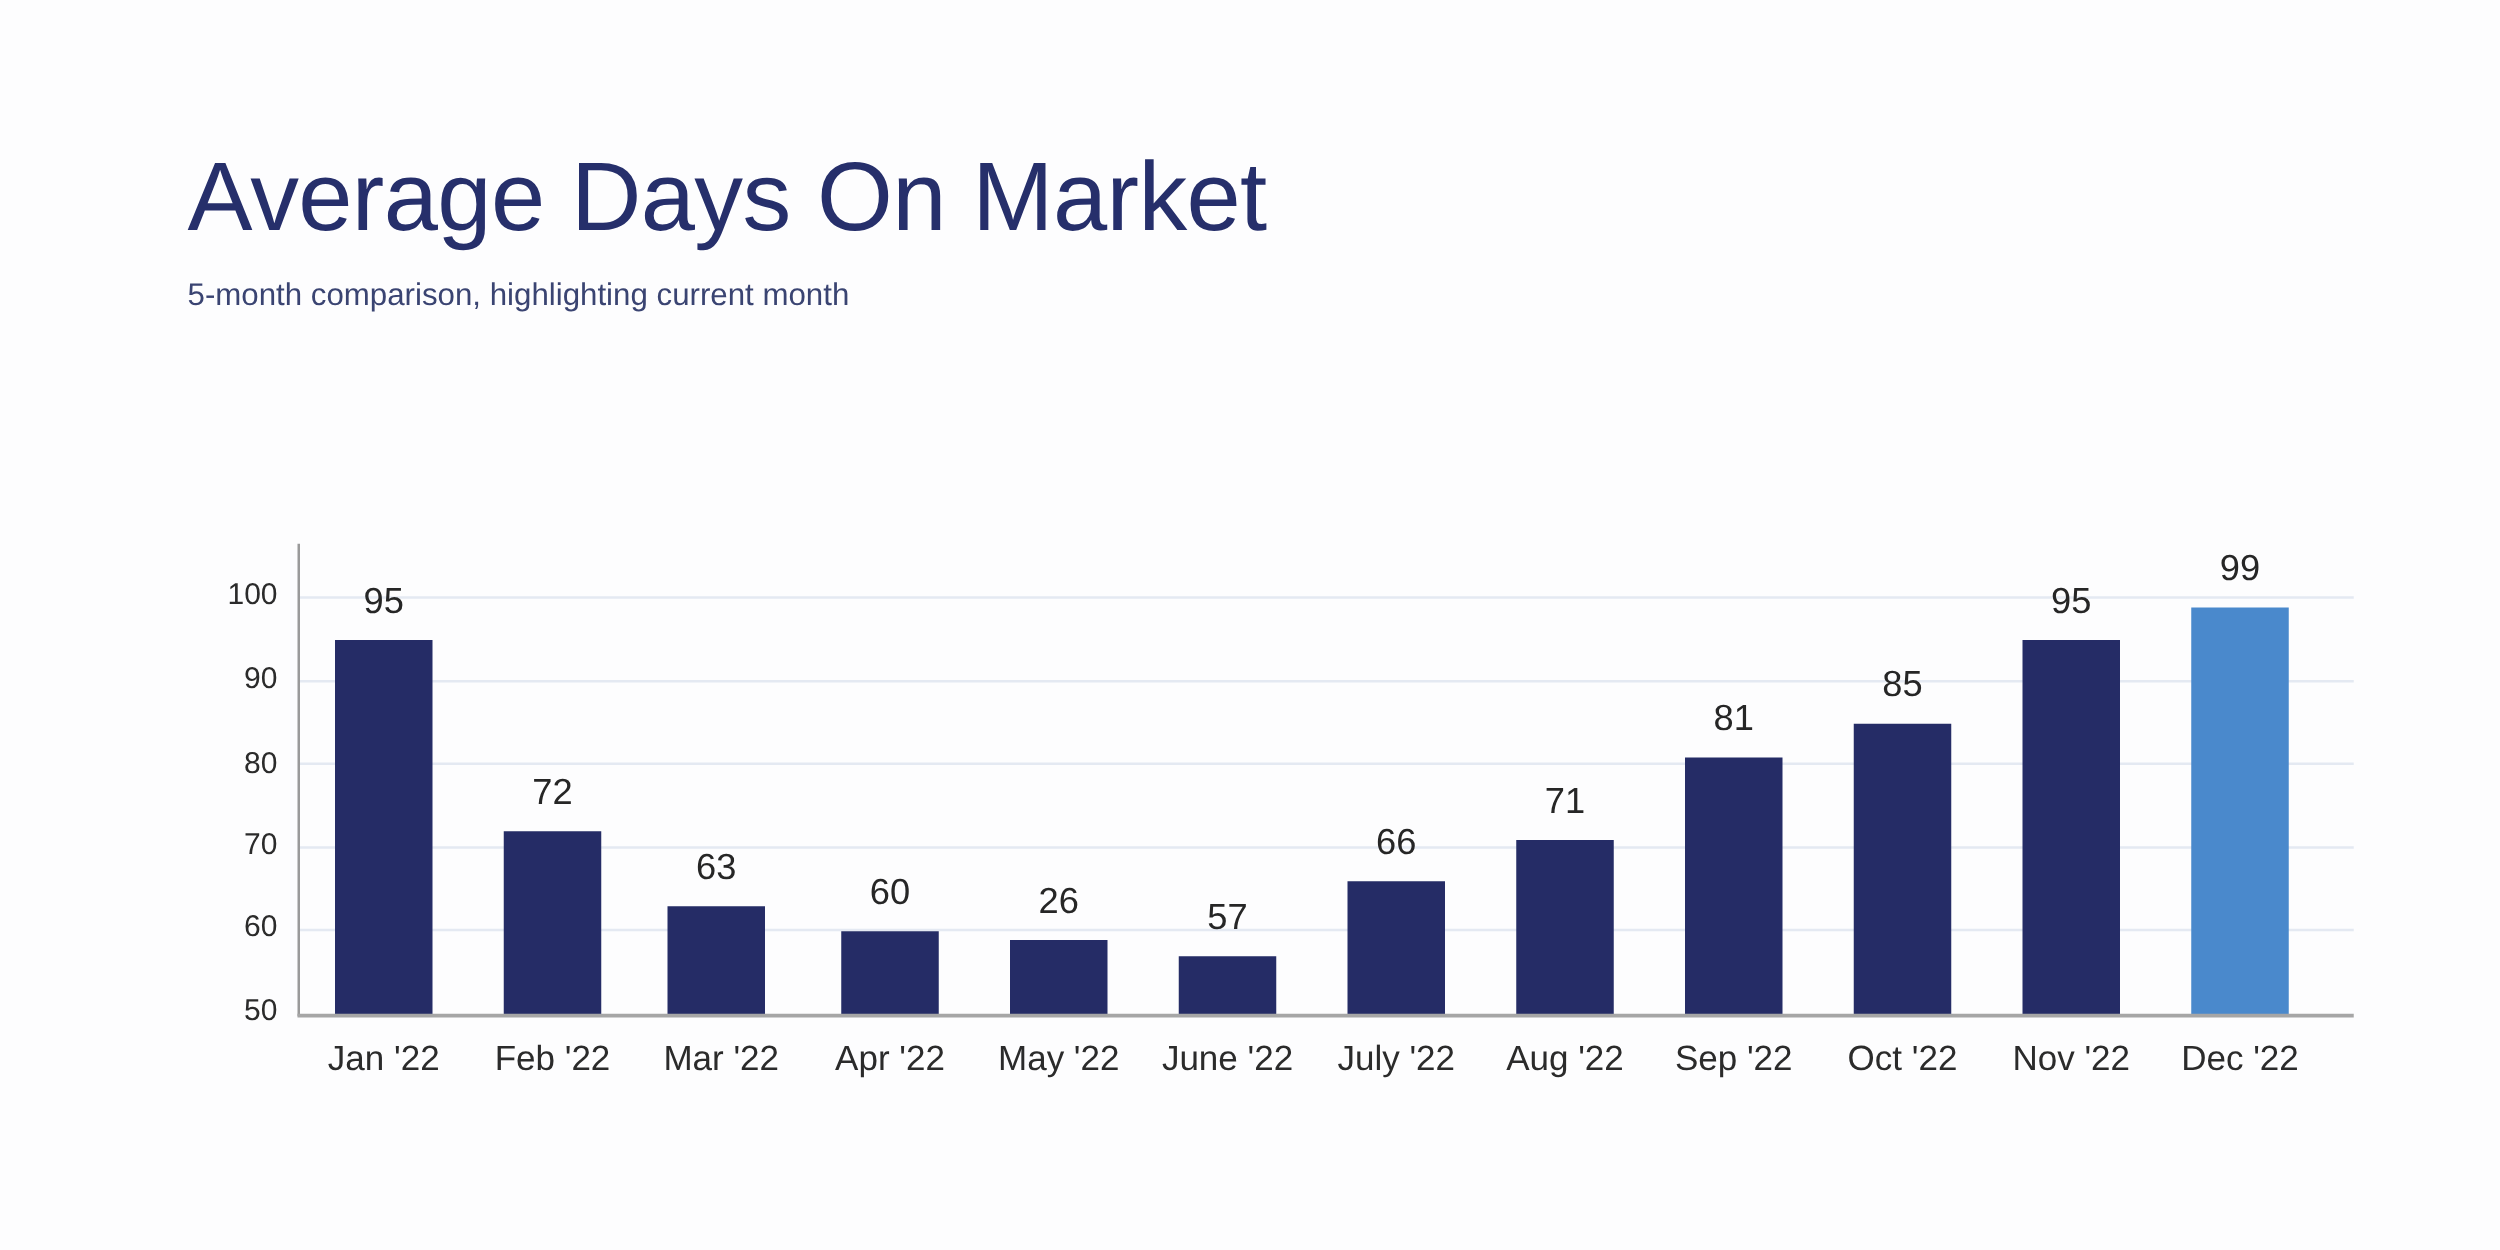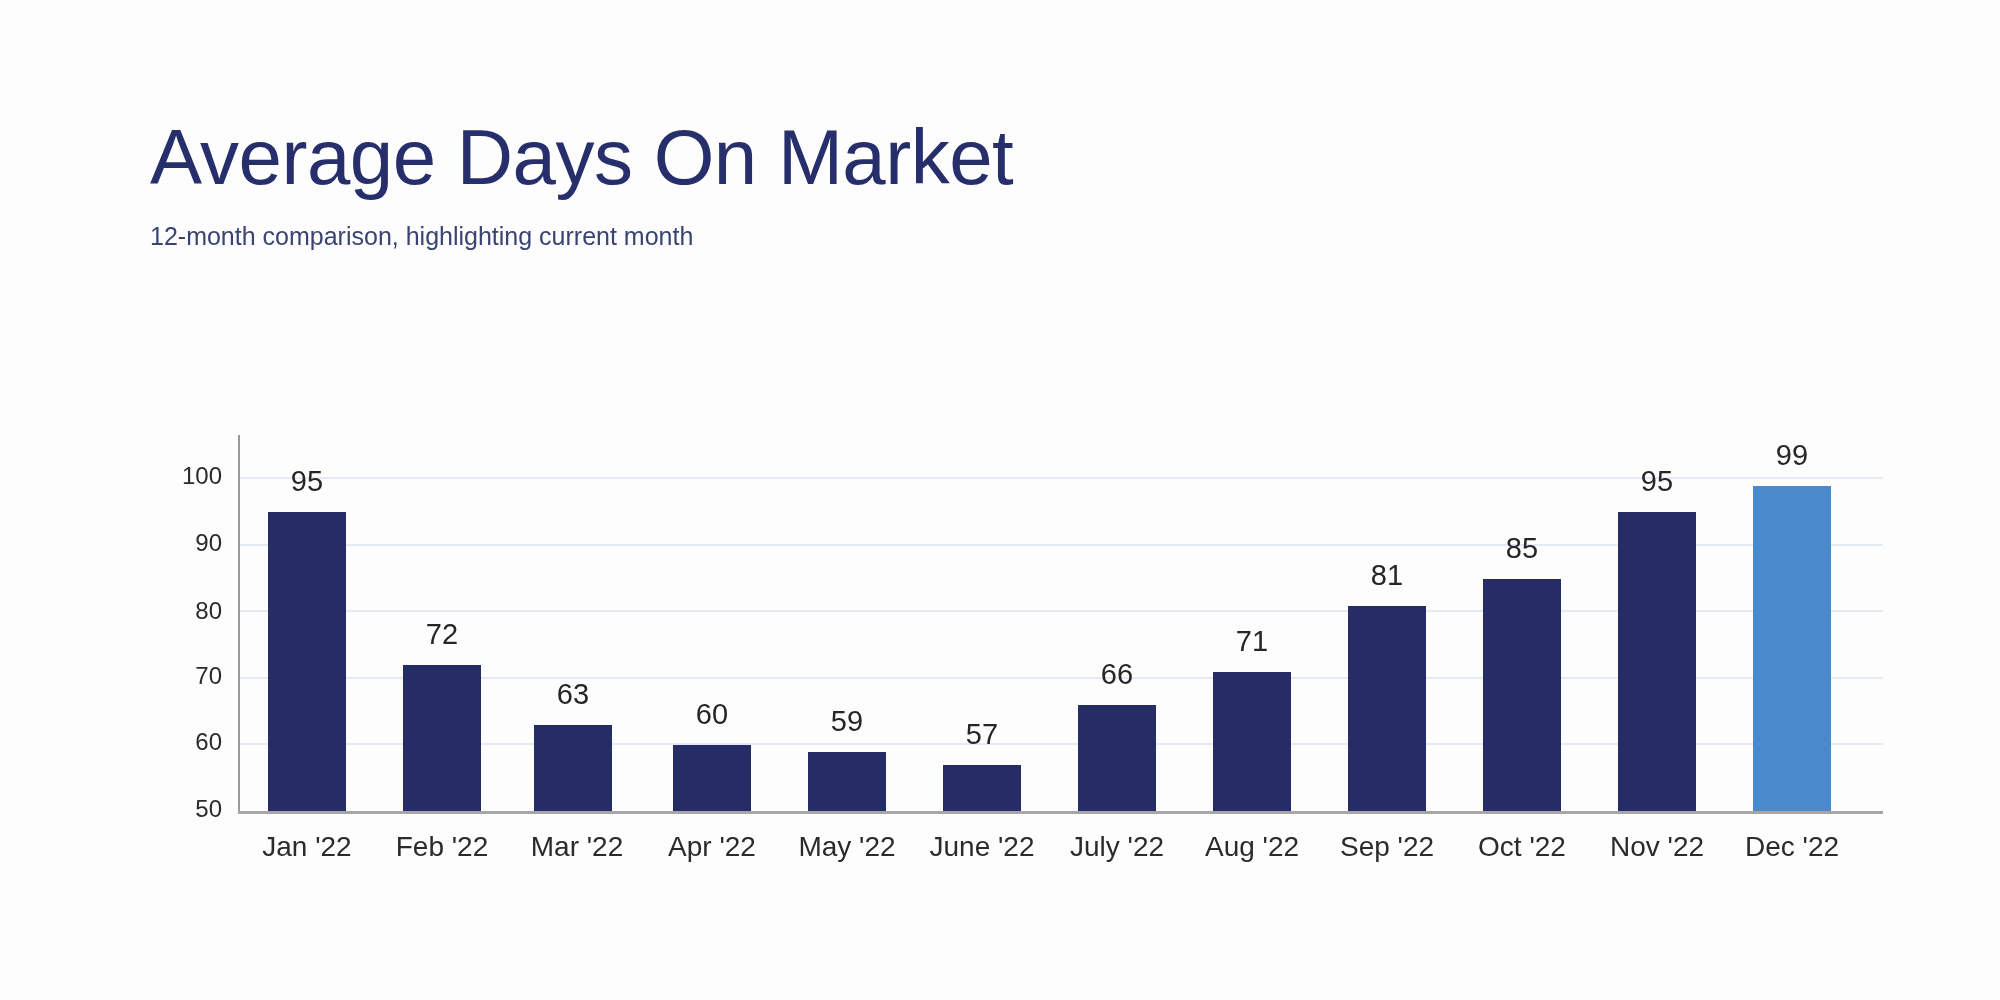--- a/index.html
+++ b/index.html
@@ -139,21 +139,21 @@
     width: 78px;
   }
 </style>
 </head>
 <body>
 
 <div id="slide">
 
   <div id="header">
     <div id="chart-title">Average Days On Market</div>
-    <div id="chart-subtitle">12-month comparison, highlighting current month</div>
+    <div id="chart-subtitle">5-month comparison, highlighting current month</div>
   </div>
 
   <div id="chart">
     <div id="gridlines">
         <div class="gridline" style="top: 743.4px;"></div>
         <div class="gridline" style="top: 676.8px;"></div>
         <div class="gridline" style="top: 610.2px;"></div>
         <div class="gridline" style="top: 543.6px;"></div>
         <div class="gridline" style="top: 477px;"></div>
       </div>
@@ -178,21 +178,21 @@
         <div class="bar-group" style="left: 534px; height: 86.58px;">
           <div class="bar" style="height: 86.58px;"></div>
           <div class="bar-value" style="bottom: 102.58px;">63</div>
         </div>
         <div class="bar-group" style="left: 673px; height: 66.6px;">
           <div class="bar" style="height: 66.6px;"></div>
           <div class="bar-value" style="bottom: 82.6px;">60</div>
         </div>
         <div class="bar-group" style="left: 808px; height: 59.94px;">
           <div class="bar" style="height: 59.94px;"></div>
-          <div class="bar-value" style="bottom: 75.94px;">59</div>
+          <div class="bar-value" style="bottom: 75.94px;">26</div>
         </div>
         <div class="bar-group" style="left: 943px; height: 46.62px;">
           <div class="bar" style="height: 46.62px;"></div>
           <div class="bar-value" style="bottom: 62.62px;">57</div>
         </div>
         <div class="bar-group" style="left: 1078px; height: 106.56px; padding-left: 16px;">
           <div class="bar" style="height: 106.56px;"></div>
           <div class="bar-value" style="bottom: 122.56px;">66</div>
         </div>
         <div class="bar-group" style="left: 1213px; height: 139.86px;">

